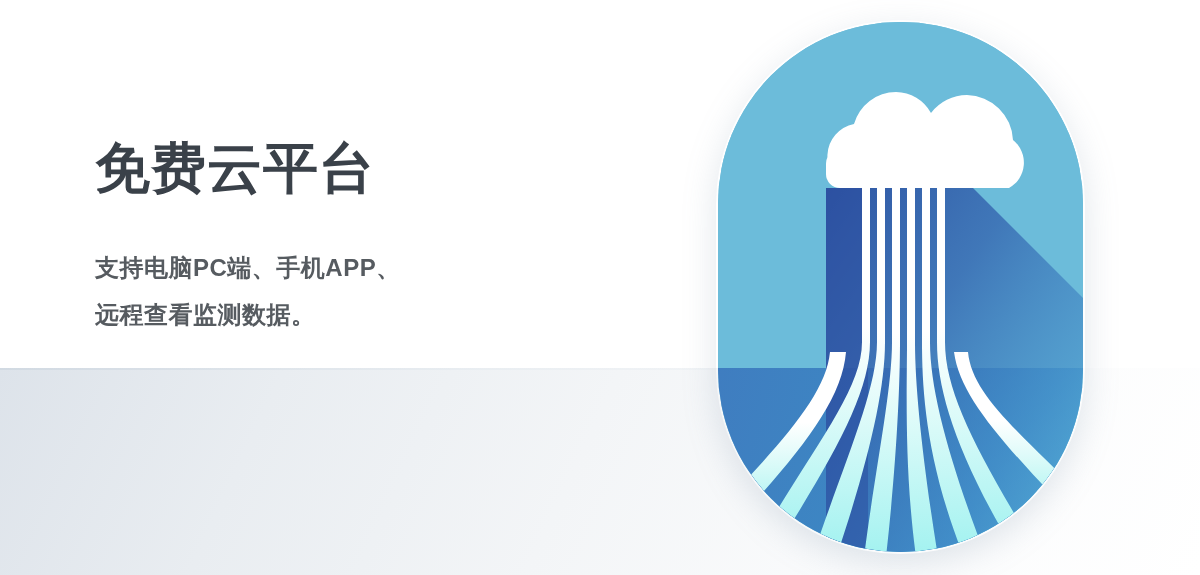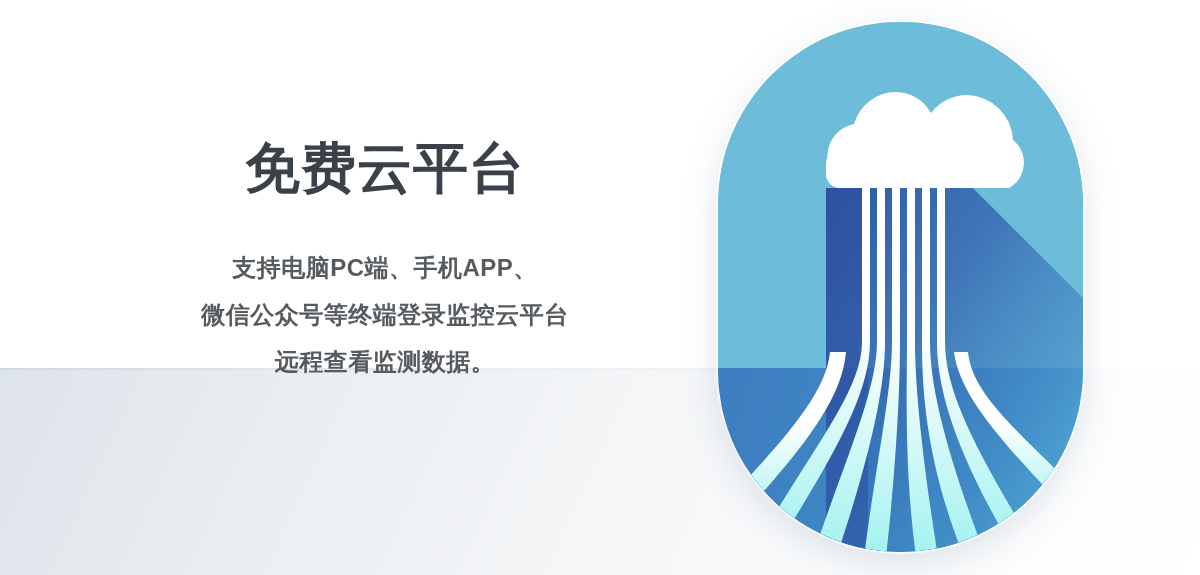--- a/index.html
+++ b/index.html
@@ -11,21 +11,20 @@
     background:#ffffff;
     font-family:"Liberation Sans", "DejaVu Sans", sans-serif;
   }
 
   .banner {
     position:relative;
     width:1200px;
     height:575px;
     background:#ffffff;
     overflow:hidden;
-    text-align:center;
   }
 
   
   .bg-top {
     position:absolute;
     left:0; top:0;
     width:1200px; height:368px;
     background:#ffffff;
   }
   .bg-bottom {
@@ -115,21 +114,20 @@
 
   <div class="bg-top"></div>
   <div class="bg-bottom"></div>
   <div class="bg-seam"></div>
 
   <div class="copy">
     <div class="headline">免费云平台</div>
 
     <div class="subcopy">
       <div class="subline">支持电脑PC端、手机APP、</div>
-      <div class="subline">微信公众号等终端登录监控云平台</div>
       <div class="subline">远程查看监测数据。</div>
     </div>
   </div>
 
   <div class="art-drop"></div>
 
   <div class="art">
 
     <div class="art-upper"></div>
     <div class="art-lower"></div>

